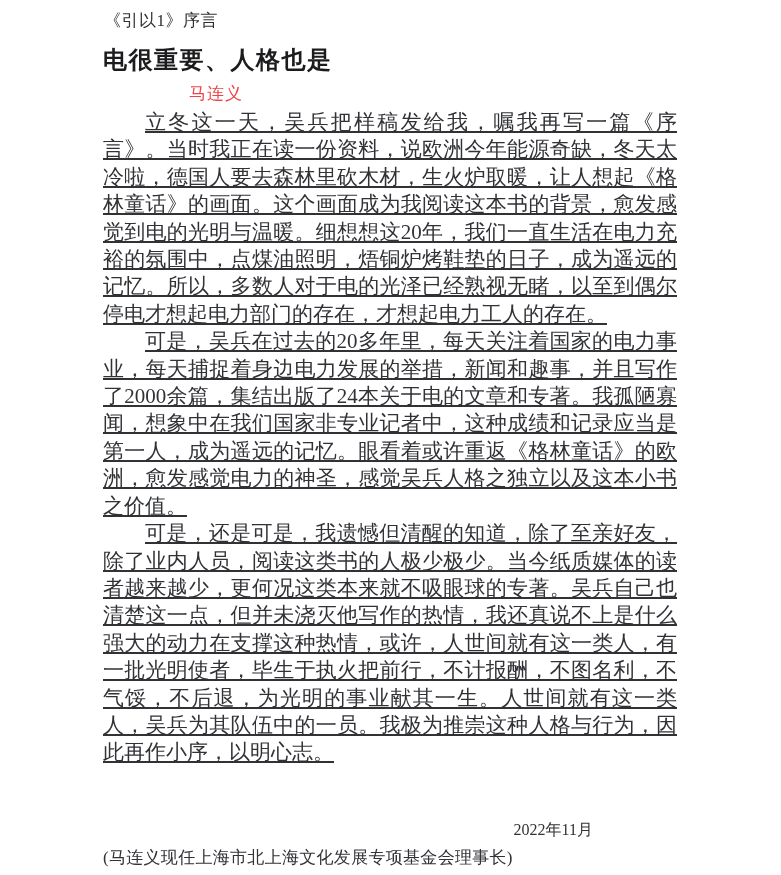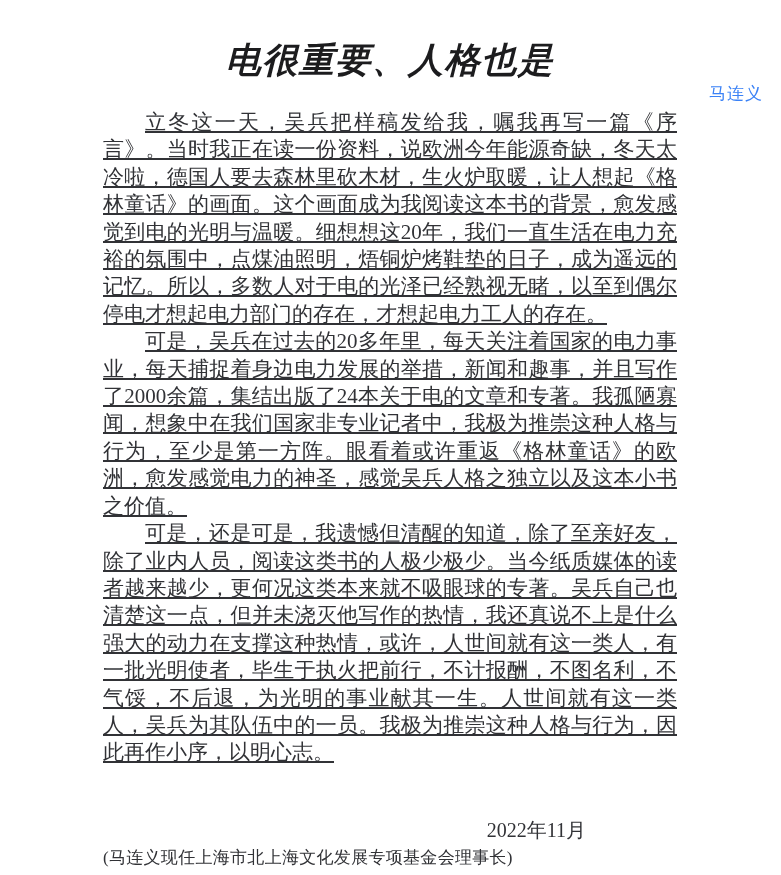--- a/index.html
+++ b/index.html
@@ -22,91 +22,90 @@
     font-size: 17px;
     line-height: 24px;
     color: #2f3033;
     letter-spacing: 0.5px;
   }
   .doc-title {
     position: absolute;
     left: 103px;
     top: 42px;
     width: 574px;
-    text-align: center;
     font-family: "Liberation Sans", "DejaVu Sans", sans-serif;
     font-weight: bold;
-    font-size: 35px;
+    font-size: 24px;
     line-height: 36px;
     color: #1c1c1e;
     letter-spacing: 1.5px;
-    font-style: italic;
   }
   .doc-author {
     position: absolute;
     left: 189px;
     top: 82px;
     width: 574px;
-    text-align: right;
+    text-align: left;
     font-size: 17px;
     line-height: 24px;
-    color: #3b82f6;
+    color: #ef4444;
     letter-spacing: 1px;
   }
   .doc-body {
     position: absolute;
     left: 103px;
     top: 109px;
     width: 574px;
     font-size: 21px;
     line-height: 27.4px;
     color: #313236;
     text-align: justify;
     text-decoration: underline;
   }
   .doc-body p {
     margin: 0;
     padding: 0;
     text-indent: 2em;
   }
   .doc-date {
     position: absolute;
-    left: 96px;
+    left: 103px;
     top: 817px;
     width: 574px;
     box-sizing: border-box;
     padding-right: 84px;
     text-align: right;
-    font-size: 20px;
+    font-size: 16px;
     line-height: 26px;
     color: #313236;
   }
   .doc-affiliation {
     position: absolute;
     left: 103px;
     top: 846px;
     width: 574px;
     text-align: left;
     font-size: 17px;
     line-height: 24px;
     color: #313236;
     letter-spacing: 0.3px;
   }
 </style>
 </head>
 <body>
 
 <div class="page">
+  <div class="doc-header">《引以1》序言</div>
 
   <div class="doc-title">电很重要、人格也是</div>
 
   <div class="doc-author">马连义</div>
 
   <div class="doc-body">
     <p>立冬这一天，吴兵把样稿发给我，嘱我再写一篇《序言》。当时我正在读一份资料，说欧洲今年能源奇缺，冬天太冷啦，德国人要去森林里砍木材，生火炉取暖，让人想起《格林童话》的画面。这个画面成为我阅读这本书的背景，愈发感觉到电的光明与温暖。细想想这20年，我们一直生活在电力充裕的氛围中，点煤油照明，焐铜炉烤鞋垫的日子，成为遥远的记忆。所以，多数人对于电的光泽已经熟视无睹，以至到偶尔停电才想起电力部门的存在，才想起电力工人的存在。</p>
-    <p>可是，吴兵在过去的20多年里，每天关注着国家的电力事业，每天捕捉着身边电力发展的举措，新闻和趣事，并且写作了2000余篇，集结出版了24本关于电的文章和专著。我孤陋寡闻，想象中在我们国家非专业记者中，我极为推崇这种人格与行为，至少是第一方阵。眼看着或许重返《格林童话》的欧洲，愈发感觉电力的神圣，感觉吴兵人格之独立以及这本小书之价值。</p>
+    <p>可是，吴兵在过去的20多年里，每天关注着国家的电力事业，每天捕捉着身边电力发展的举措，新闻和趣事，并且写作了2000余篇，集结出版了24本关于电的文章和专著。我孤陋寡闻，想象中在我们国家非专业记者中，这种成绩和记录应当是第一人，成为遥远的记忆。眼看着或许重返《格林童话》的欧洲，愈发感觉电力的神圣，感觉吴兵人格之独立以及这本小书之价值。</p>
     <p>可是，还是可是，我遗憾但清醒的知道，除了至亲好友，除了业内人员，阅读这类书的人极少极少。当今纸质媒体的读者越来越少，更何况这类本来就不吸眼球的专著。吴兵自己也清楚这一点，但并未浇灭他写作的热情，我还真说不上是什么强大的动力在支撑这种热情，或许，人世间就有这一类人，有一批光明使者，毕生于执火把前行，不计报酬，不图名利，不气馁，不后退，为光明的事业献其一生。人世间就有这一类人，吴兵为其队伍中的一员。我极为推崇这种人格与行为，因此再作小序，以明心志。</p>
   </div>
 
   <div class="doc-date">2022年11月</div>
 
   <div class="doc-affiliation">(马连义现任上海市北上海文化发展专项基金会理事长)</div>
 </div>
 
 </body></html>

